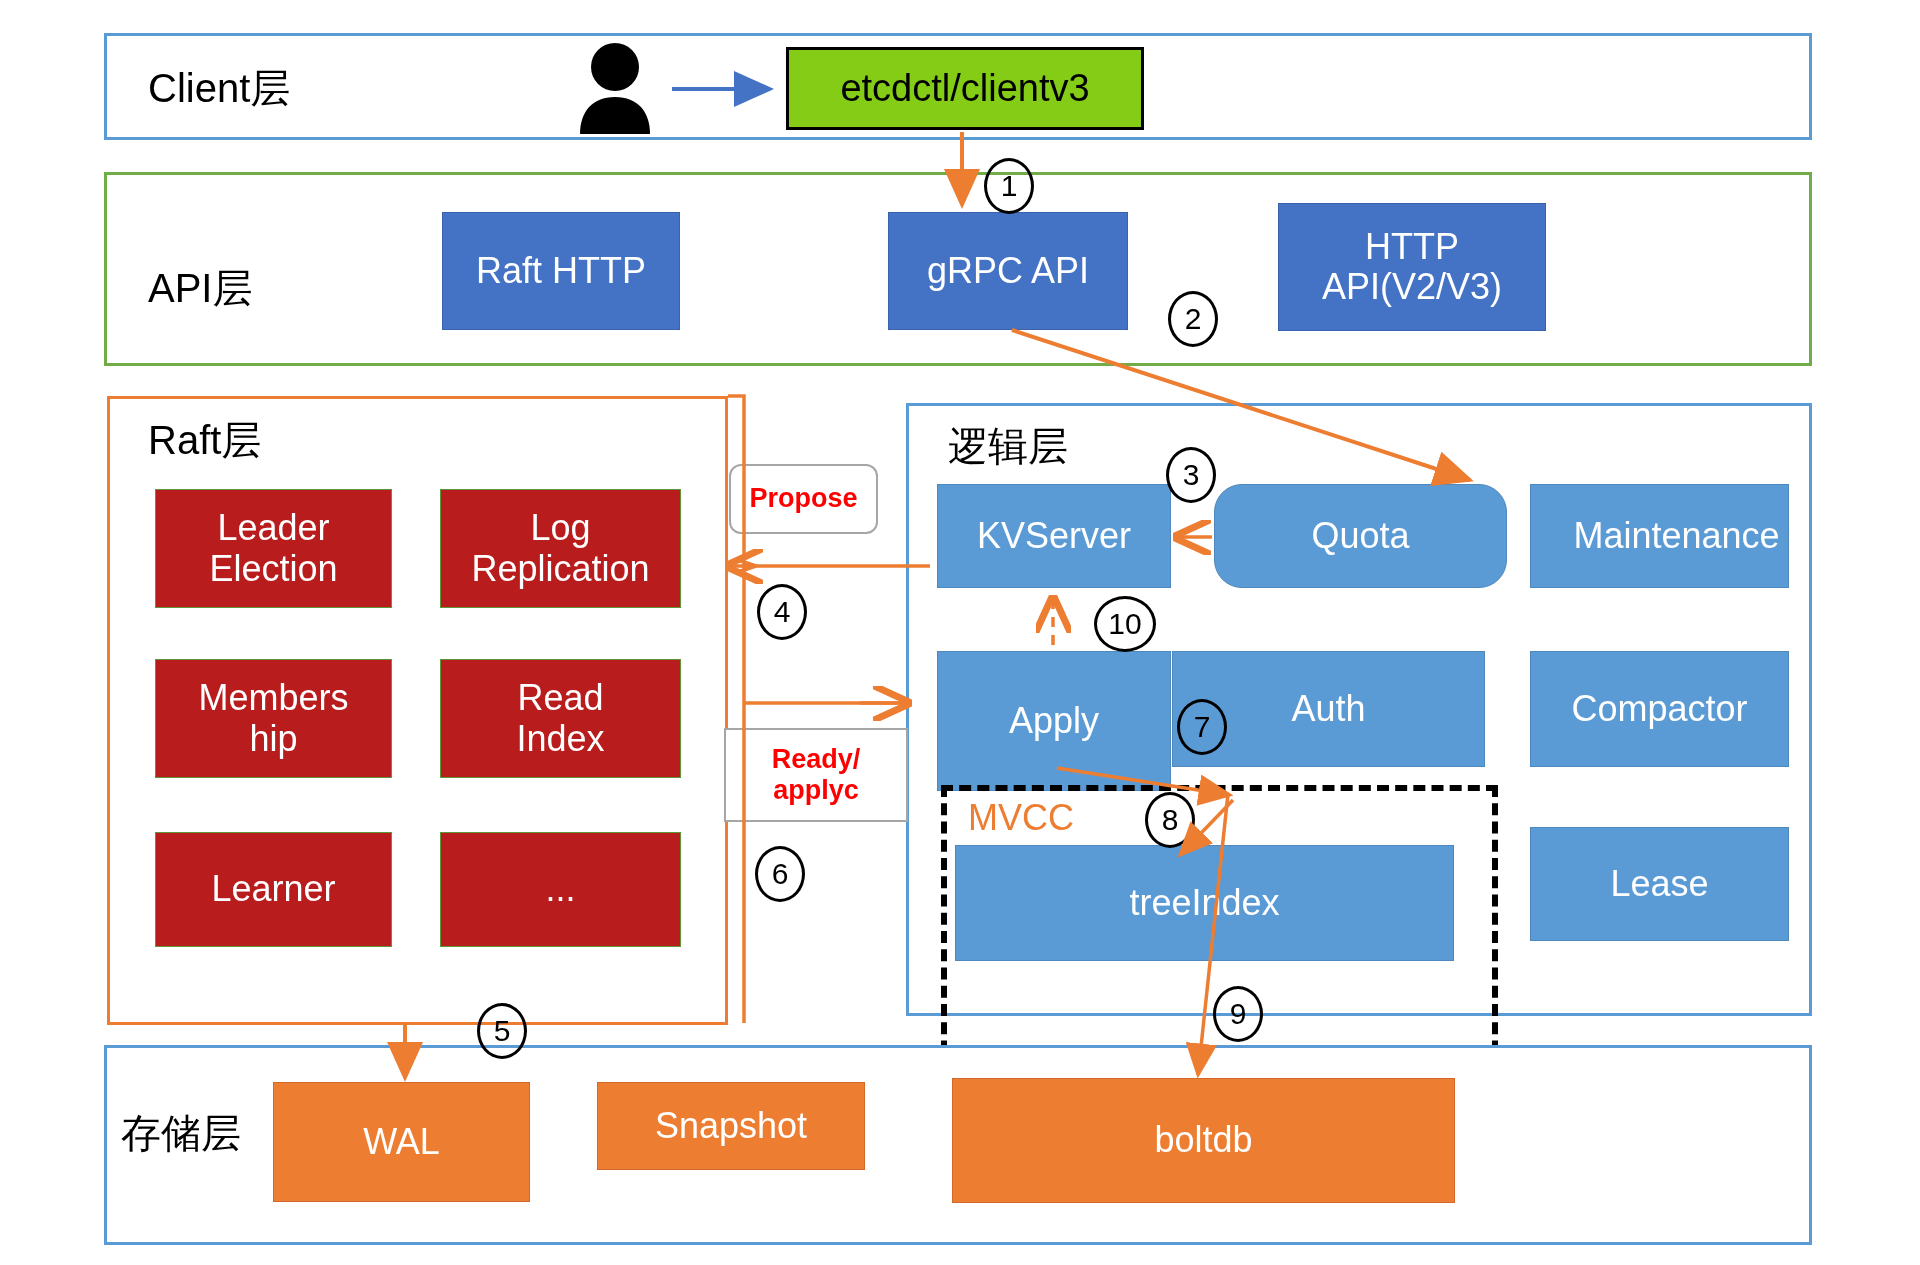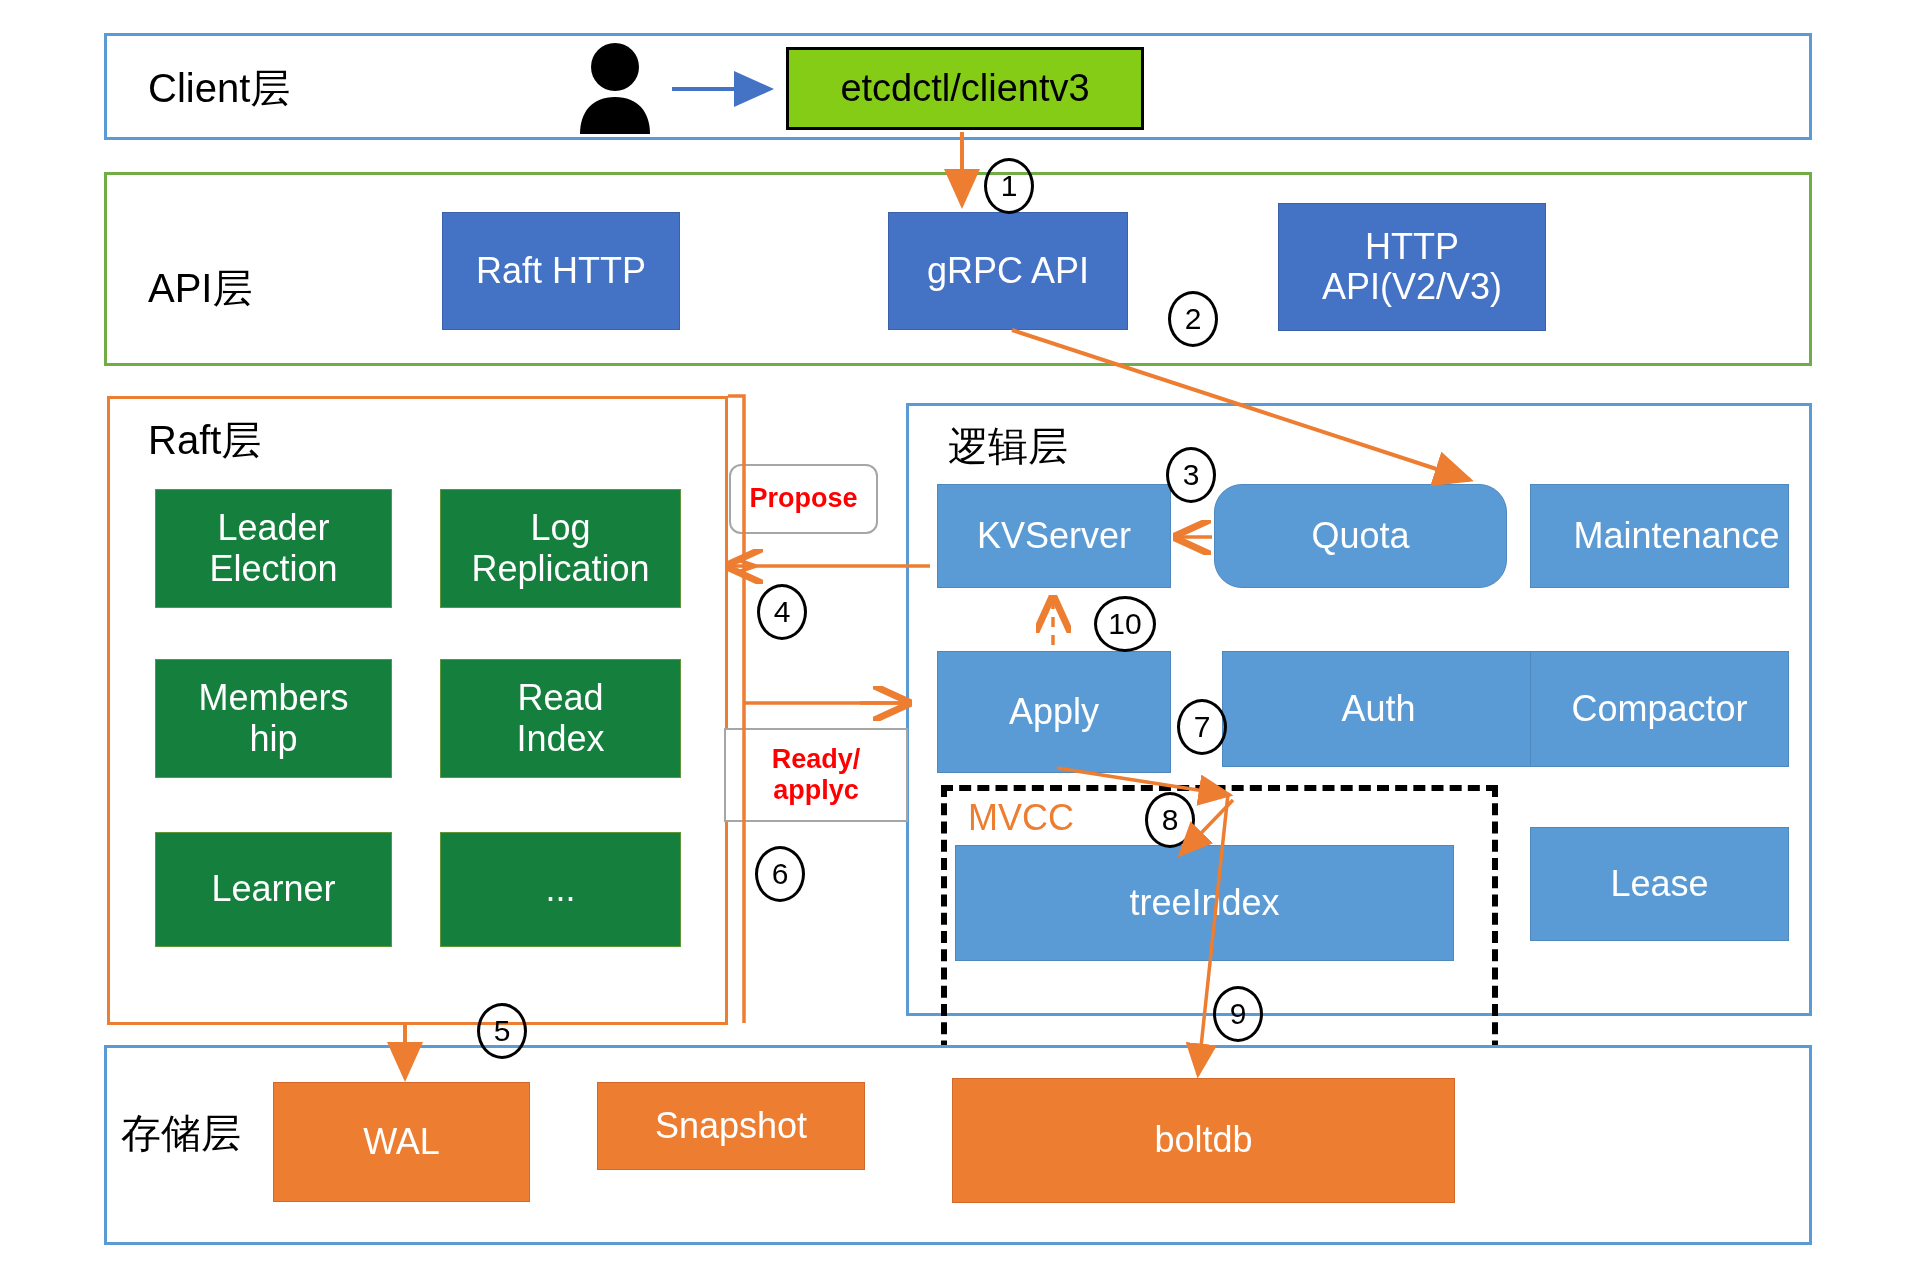--- a/index.html
+++ b/index.html
@@ -40,21 +40,21 @@
     align-items: center;
     justify-content: center;
     text-align: center;
     color: #ffffff;
     font-size: 36px;
     line-height: 1.12;
     white-space: pre-line;
     padding: 2px 6px;
   }
   .box.darkblue { background: #4472C4; border: 1px solid #3A62AB; }
-  .box.green    { background: #15803d; border: 1px solid #5E9639; }
+  .box.green    { background: #b91c1c; border: 1px solid #5E9639; }
   .box.lightblue{ background: #5B9BD5; border: 1px solid #4E88BC; }
   .box.orange   { background: #ED7D31; border: 1px solid #D2692A; }
 
   
   .plainbox {
     background: #84cc16;
     border: 3px solid #000000;
     display: flex;
     align-items: center;
     justify-content: center;
@@ -146,22 +146,22 @@
   <div class="abs box green" style="left:155px; top:832px; width:237px; height:115px;">Learner</div>
   <div class="abs box green" style="left:440px; top:832px; width:241px; height:115px;">...</div>
 
   <div class="abs layer-frame" style="left:906px; top:403px; width:906px; height:613px;"></div>
   <div class="layer-title" style="left:948px; top:426px;">逻辑层</div>
 
   <div class="abs box lightblue" style="left:937px; top:484px; width:234px; height:104px;">KVServer</div>
   <div class="abs box lightblue" style="left:1214px; top:484px; width:293px; height:104px;border-radius:28px;">Quota</div>
   <div class="abs box lightblue" style="left:1530px; top:484px; width:259px; height:104px;padding-left:40px;">Maintenance</div>
 
-  <div class="abs box lightblue" style="left:937px; top:651px; width:234px; height:122px;">Apply</div>
-  <div class="abs box lightblue" style="left:1222px; top:651px; width:313px; height:116px;">Auth</div>
+  <div class="abs box lightblue" style="left:937px; top:651px; width:234px; height:140px;">Apply</div>
+  <div class="abs box lightblue" style="left:1172px; top:651px; width:313px; height:116px;">Auth</div>
   <div class="abs box lightblue" style="left:1530px; top:651px; width:259px; height:116px;">Compactor</div>
 
   <div class="abs box lightblue" style="left:1530px; top:827px; width:259px; height:114px;">Lease</div>
 
   <div class="abs dashed-region" style="left:941px; top:785px; width:557px; height:450px;"></div>
   <div class="mvcc-label" style="left:968px; top:797px;">MVCC</div>
   <div class="abs box lightblue" style="left:955px; top:845px; width:499px; height:116px;">treeIndex</div>
 
   <div class="abs layer-frame" style="left:104px; top:1045px; width:1708px; height:200px;"></div>
   <div class="layer-title" style="left:121px; top:1113px;">存储层</div>

